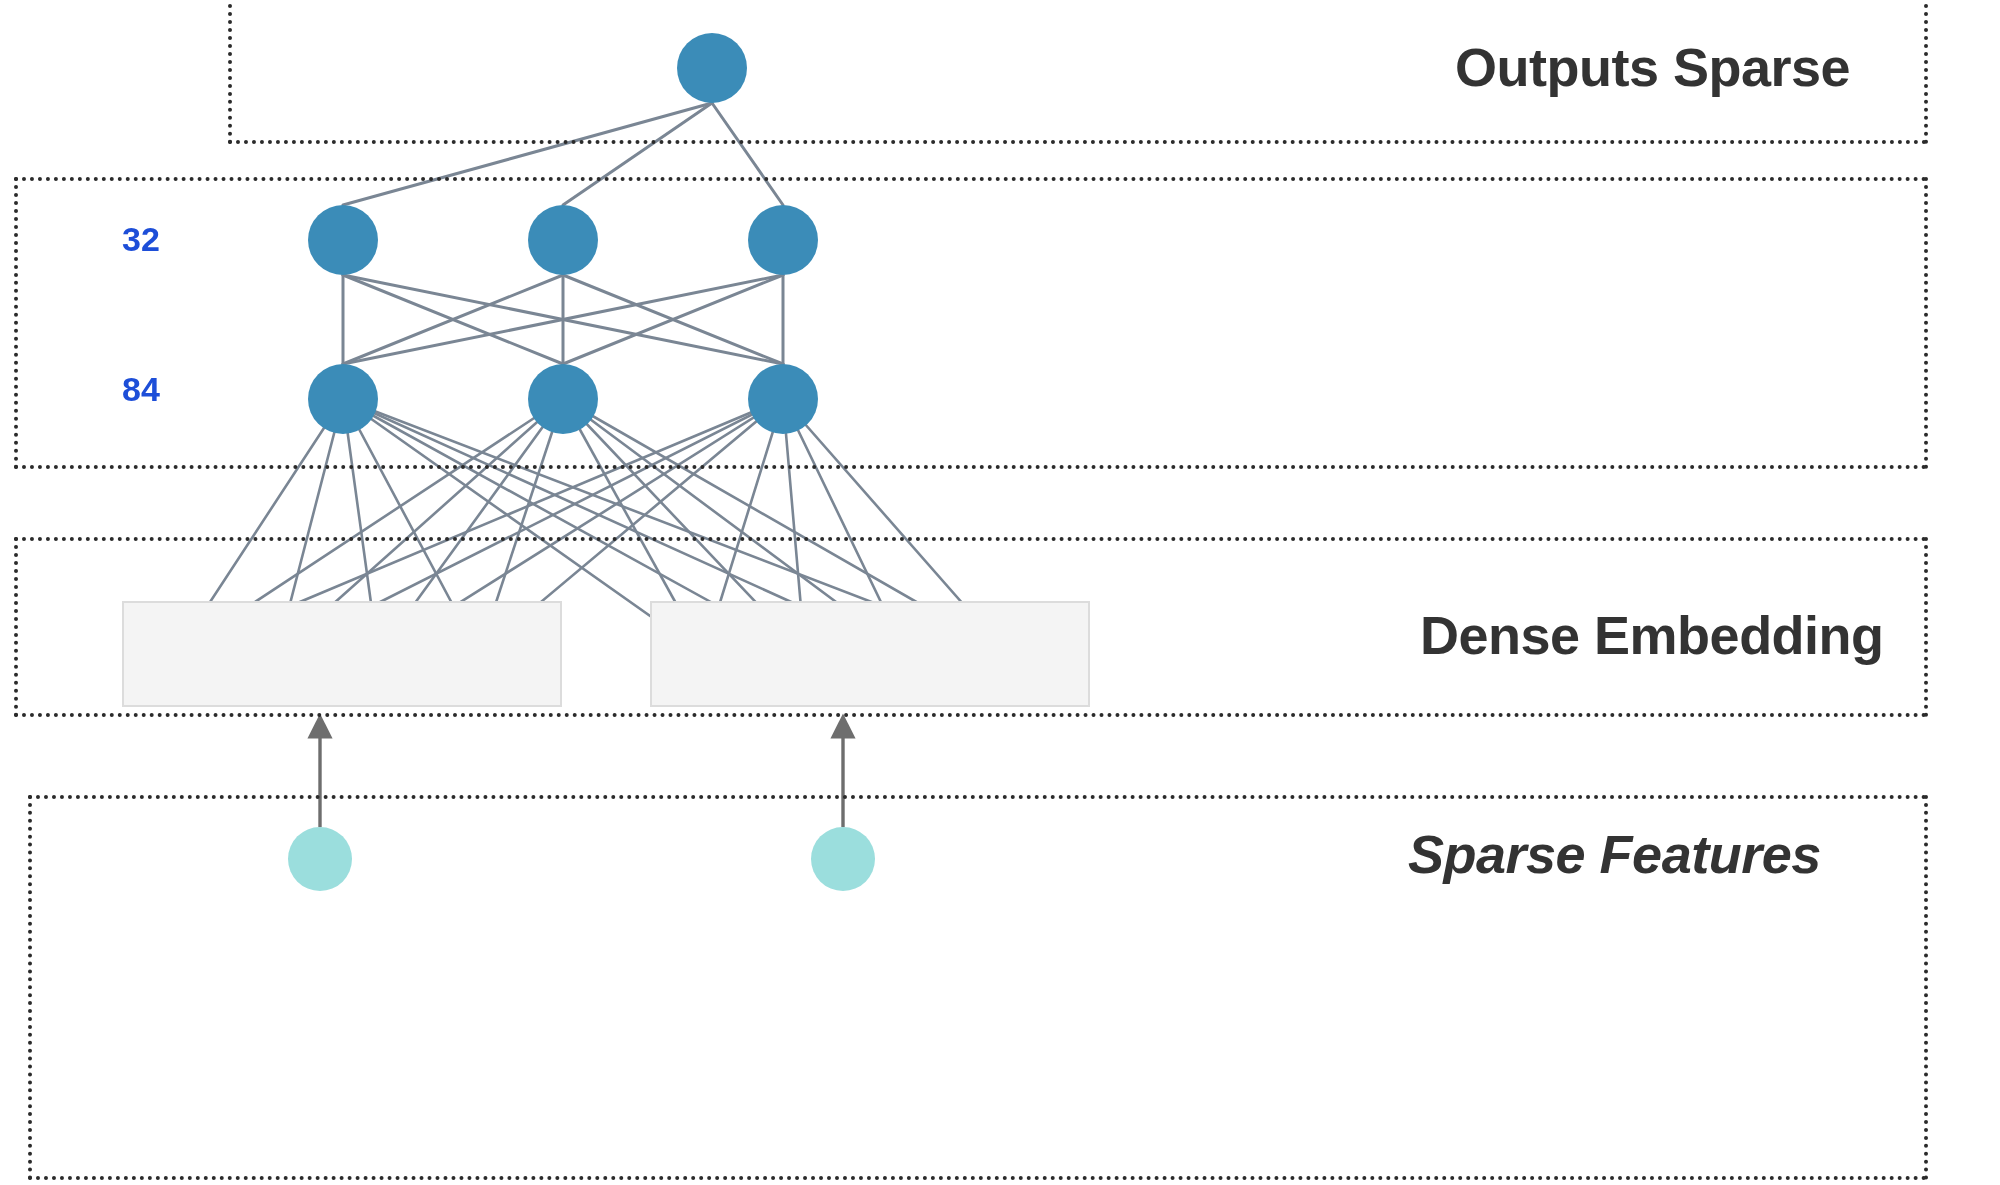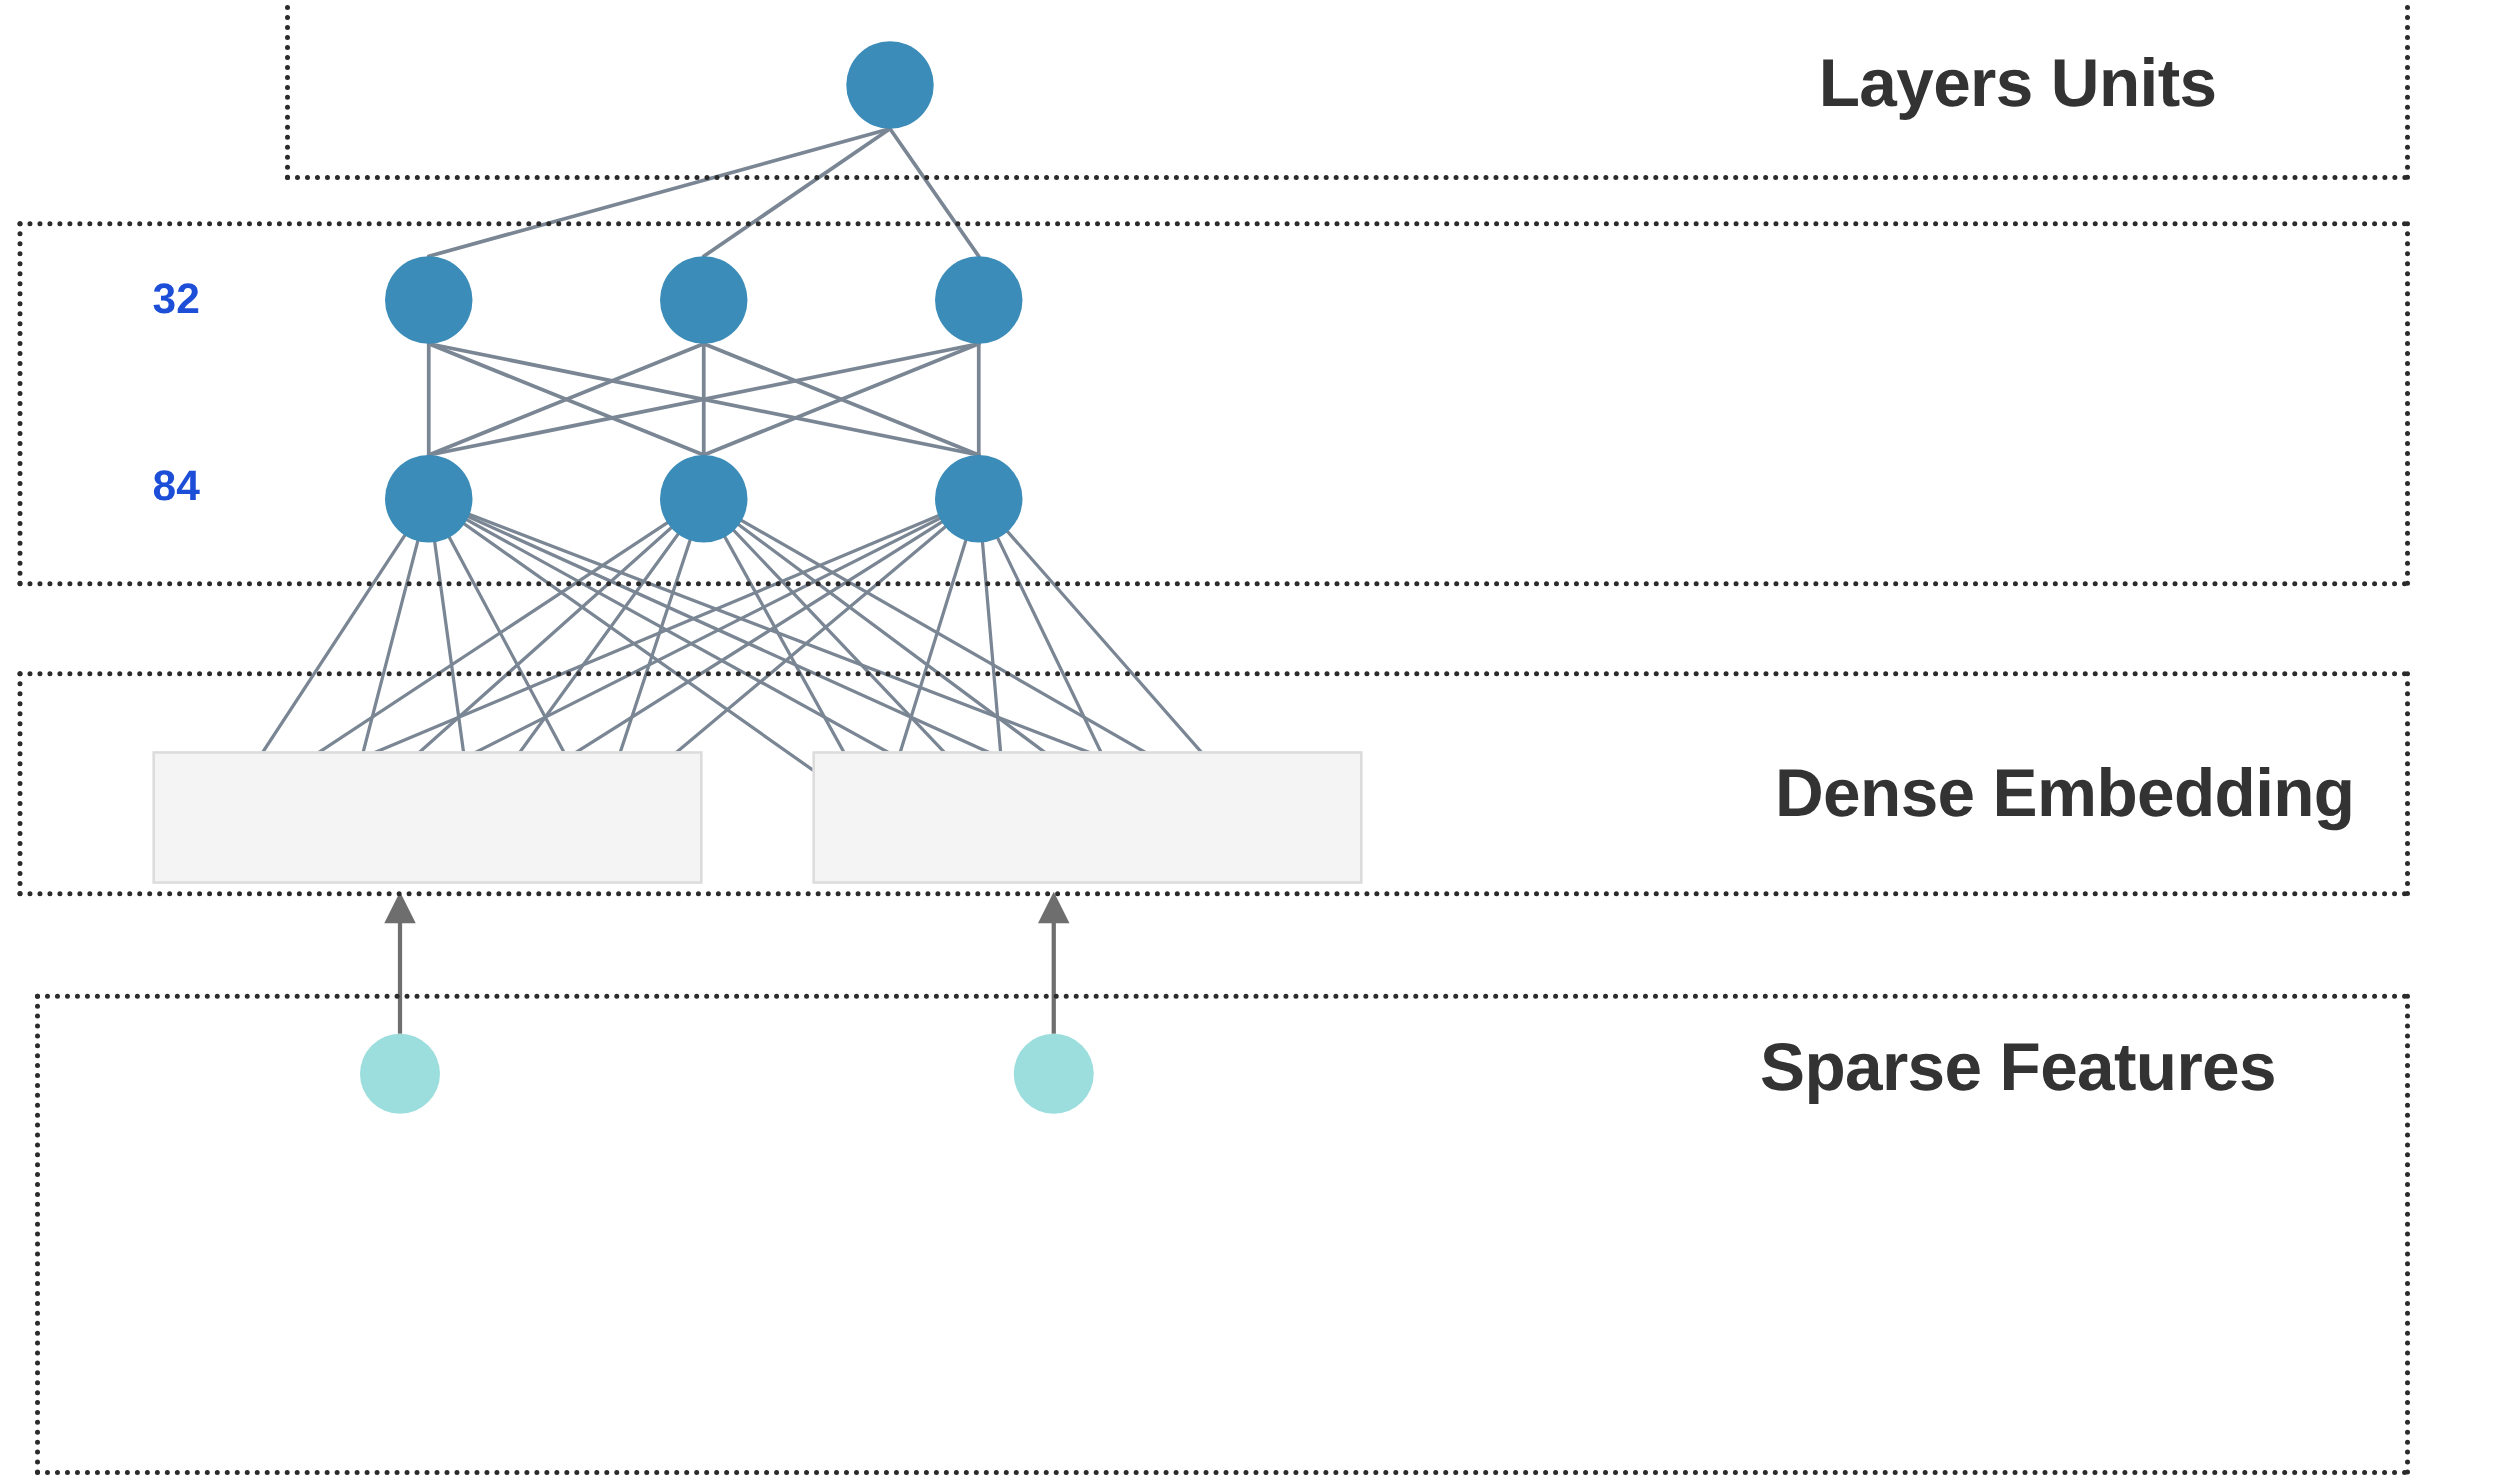--- a/index.html
+++ b/index.html
@@ -29,21 +29,21 @@
     font-size:54px;
     font-weight:bold;
     color:#333333;
     letter-spacing:-0.5px;
     white-space:nowrap;
     line-height:1;
   }
   #title-outputs  {left:1455px; top:40px;}
   #title-hidden   {left:1443px; top:281px;}
   #title-embedding{left:1420px; top:608px;text-align:right;}
-  #title-sparse   {left:1408px; top:827px;}
+  #title-sparse   {left:1408px; top:827px;font-style:italic;}
 
   
   .unit-count{
     position:absolute;
     font-size:34px;
     font-weight:bold;
     color:#1d4ed8;
     line-height:1;
     white-space:nowrap;
   }
@@ -165,20 +165,20 @@
   </svg>
 
   <div class="embed-box" id="embed-box-left" style="left: 122px; top: 601px; width: 440px; height: 106px;"></div>
   <div class="embed-box" id="embed-box-right" style="left: 650px; top: 601px; width: 440px; height: 106px;"></div>
 
   <div class="panel" id="panel-outputs"></div>
   <div class="panel" id="panel-hidden"></div>
   <div class="panel" id="panel-embedding"></div>
   <div class="panel" id="panel-sparse"></div>
 
-  <div class="section-title" id="title-outputs">Layers Units</div>
+  <div class="section-title" id="title-outputs">Outputs Sparse</div>
   <div class="section-title" id="title-embedding">Dense Embedding</div>
   <div class="section-title" id="title-sparse">Sparse Features</div>
 
   <div class="unit-count" id="count-32">32</div>
   <div class="unit-count" id="count-64">84</div>
 
 </div>
 
 </body></html>

